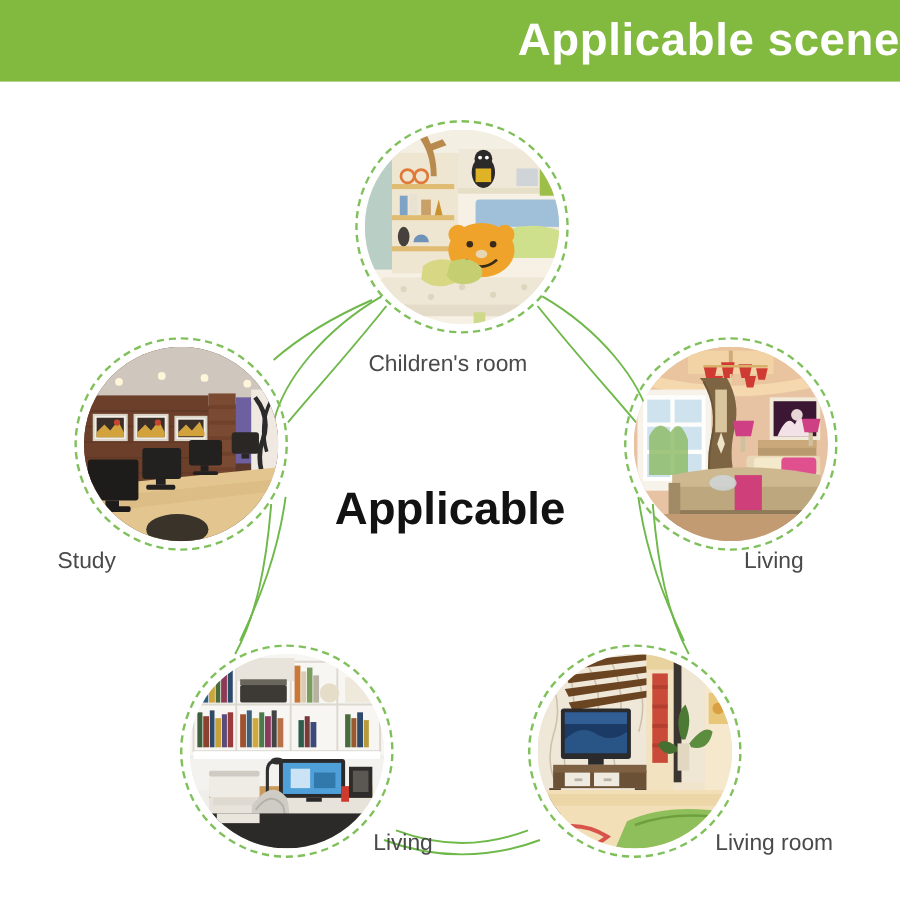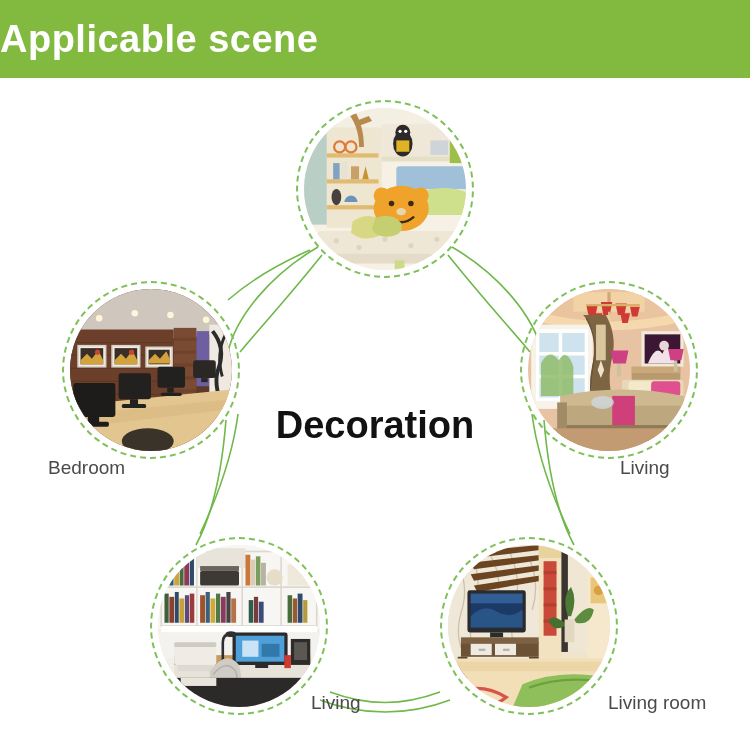--- a/index.html
+++ b/index.html
@@ -8,23 +8,23 @@
     -webkit-font-smoothing:antialiased;
   }
   #stage{
     position:relative;
     width:750px;height:750px;
     background:#ffffff;
     overflow:hidden;
   }
   
   #header{
-    position:absolute;left:0;top:0;width:750px;height:78px;
+    position:absolute;left:0;top:0;width:750px;height:68px;
     background:#82b93f;
-    display:flex;align-items:center;justify-content:flex-start;
+    display:flex;align-items:center;justify-content:flex-end;
   }
   #header-title{
     color:#ffffff;
     font-size:38px;
     font-weight:bold;
     letter-spacing:.5px;
     font-family:"Liberation Sans", sans-serif;
   }
   
   #connectors{
@@ -56,21 +56,21 @@
   
   #node-children{left:296px;top:100px;width:178px;height:178px;}
   #label-children{left:307px;top:293px;}
   #node-office{left:62px;top:281px;width:178px;height:178px;}
   #label-office{left:48px;top:457px;}
   #node-bedroom{left:520px;top:281px;width:178px;height:178px;}
   #label-bedroom{left:620px;top:457px;}
   #node-study{left:150px;top:537px;width:178px;height:178px;}
   #label-study{left:311px;top:692px;}
   #node-living{left:440px;top:537px;width:178px;height:178px;}
-  #label-living{left:596px;top:692px;margin-left:12px;}
+  #label-living{left:596px;top:692px;}
   
   #center-title{
     position:absolute;
     left:0;width:750px;
     top:404px;
     text-align:center;
     font-size:38px;
     font-weight:bold;
     color:#121212;
     font-family:"Liberation Sans", sans-serif;
@@ -155,20 +155,21 @@
         </g>
         <path d="M30 70 q9 -6 18 -1 q4 6 -2 10 q-10 4 -17 -2 z" fill="#d8d884"></path>
         <path d="M44 68 q10 -4 16 3 q2 6 -5 8 q-9 2 -13 -4z" fill="#c5cf72"></path>
         <rect x="8" y="90" width="92" height="6" fill="#e4dcc8"></rect>
         <rect x="10" y="94" width="5" height="6" fill="#ded5bd"></rect>
         <rect x="56" y="94" width="6" height="6" fill="#cfd98a"></rect>
         <rect x="92" y="88" width="8" height="12" fill="#2a3140"></rect>
       </svg>
     </div>
   </div>
+  <div class="node-label" id="label-children">Children's room</div>
 
   <div class="node" id="node-office">
     <div class="node-photo">
       <svg viewBox="0 0 100 100" preserveAspectRatio="xMidYMid slice">
         <rect x="0" y="0" width="100" height="100" fill="#5c3a2b"></rect>
         <path d="M0 0 H100 V26 Q50 36 0 26 Z" fill="#cfc7bd"></path>
         <circle cx="18" cy="18" r="2" fill="#fff5d8"></circle>
         <circle cx="40" cy="15" r="2" fill="#fff5d8"></circle>
         <circle cx="62" cy="16" r="2" fill="#fff5d8"></circle>
         <circle cx="84" cy="19" r="2" fill="#fff5d8"></circle>
@@ -227,21 +228,21 @@
           <rect x="56" y="64" width="13" height="2" rx="1"></rect>
         </g>
         <g fill="#2a2725">
           <rect x="76" y="44" width="14" height="11" rx="1.5"></rect>
           <rect x="81" y="55" width="4" height="2.5"></rect>
         </g>
         <ellipse cx="48" cy="94" rx="16" ry="8" fill="#1b1917" opacity="0.85"></ellipse>
       </svg>
     </div>
   </div>
-  <div class="node-label" id="label-office">Bedroom</div>
+  <div class="node-label" id="label-office">Study</div>
 
   <div class="node" id="node-bedroom">
     <div class="node-photo">
       <svg viewBox="0 0 100 100" preserveAspectRatio="xMidYMid slice">
         <rect x="0" y="0" width="100" height="100" fill="#e7c3a3"></rect>
         <path d="M0 0 H100 V20 Q50 30 0 20 Z" fill="#e9c49e"></path>
         <path d="M6 14 Q50 26 96 14 L96 20 Q50 31 6 20 Z" fill="#f5d8ad"></path>
         <rect x="28" y="2" width="44" height="12" fill="#f2d3a6"></rect>
         <g>
           <rect x="49" y="2" width="2" height="8" fill="#cfa97a"></rect>
@@ -442,15 +443,15 @@
         <path d="M0 72 H100 V78 H0Z" fill="#e8d09c" opacity="0.6"></path>
         <path d="M46 86 q22 -10 54 -4 V100 H40 Z" fill="#8fbf5a"></path>
         <path d="M50 88 q22 -8 50 -3" stroke="#6ea03f" stroke-width="1.4" fill="none"></path>
         <path d="M2 92 q18 -8 34 2 q-10 8 -24 6 q-10 -2 -10 -8z" fill="none" stroke="#d8534a" stroke-width="2"></path>
         <path d="M10 96 q12 -4 22 2" fill="none" stroke="#d8534a" stroke-width="1.6"></path>
       </svg>
     </div>
   </div>
   <div class="node-label" id="label-living">Living room</div>
 
-  <div id="center-title">Decoration</div>
+  <div id="center-title">Applicable</div>
 
 </div>
 
 </body></html>

